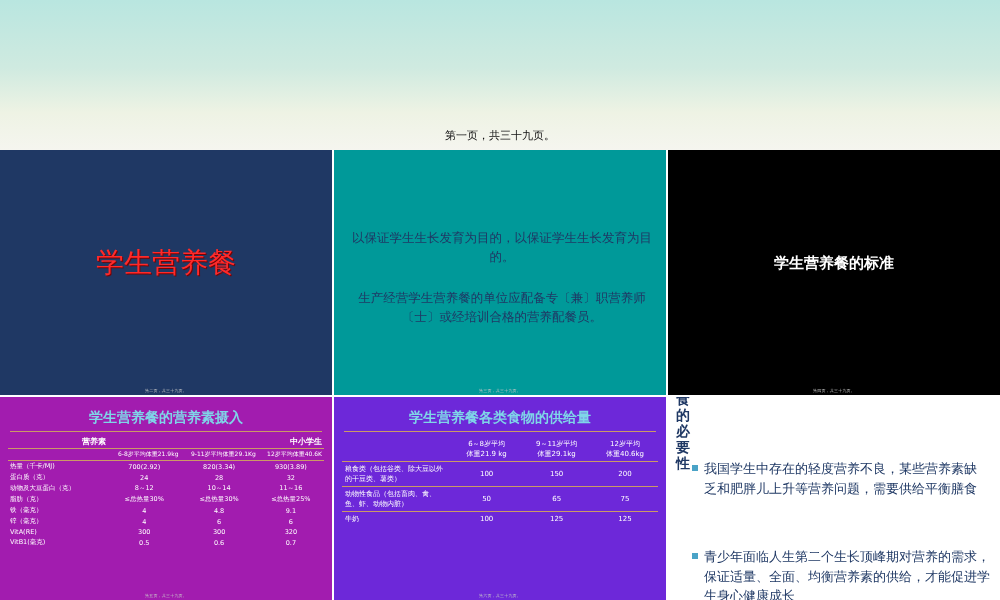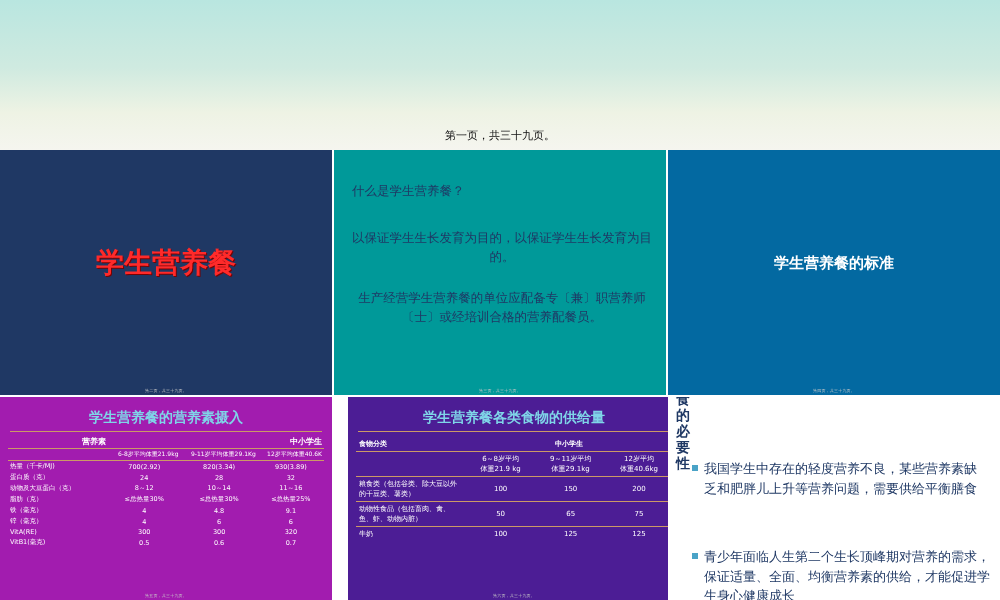--- a/index.html
+++ b/index.html
@@ -21,49 +21,49 @@
   .slide{position:absolute;overflow:hidden;}
   .slide-foot{
     position:absolute;bottom:2px;width:100%;text-align:center;
     font-size:4px;color:#c9c9c9;font-family:"DejaVu Sans",sans-serif;
     letter-spacing:.2px;
   }
   
   #slide-1{left:0;top:150px;width:332px;height:245px;background:#1f3864;}
   #slide-1 .title{
     position:absolute;left:0;top:94px;width:100%;text-align:center;
-    color:#ff2a2a;font-size:28px;font-weight:bold;
+    color:#ff2a2a;font-size:28px;font-weight:normal;
     font-family:"DejaVu Sans",sans-serif;
     text-shadow:1px 1px 0 #7a0000;
   }
   #slide-2{left:334px;top:150px;width:332px;height:245px;background:#009999;}
   #slide-2 .q{
     position:absolute;left:18px;top:32px;width:300px;
     color:#1f3864;font-size:12.5px;font-family:"DejaVu Sans",sans-serif;
     line-height:1.45;
   }
   #slide-2 .p1{
     position:absolute;left:18px;top:78px;width:300px;text-align:center;
     color:#1f3864;font-size:12.5px;font-family:"DejaVu Sans",sans-serif;
     line-height:1.55;
   }
   #slide-2 .p2{
     position:absolute;left:14px;top:138px;width:308px;text-align:center;
     color:#1f3864;font-size:12.5px;font-family:"DejaVu Sans",sans-serif;
     line-height:1.55;
   }
-  #slide-3{left:668px;top:150px;width:332px;height:245px;background:#0369a1;}
+  #slide-3{left:668px;top:150px;width:332px;height:245px;background:#000000;}
   #slide-3 .title{
     position:absolute;left:0;top:104px;width:100%;text-align:center;
     color:#ffffff;font-size:15px;font-weight:bold;
     font-family:"DejaVu Sans",sans-serif;
   }
   
   #slide-4{left:0;top:397px;width:332px;height:203px;background:#a21caf;}
-  #slide-5{left:334px;top:397px;width:332px;height:203px;background:#4c1d95;margin-left:14px;}
+  #slide-5{left:334px;top:397px;width:332px;height:203px;background:#6d28d9;}
   #slide-6{left:668px;top:397px;width:332px;height:203px;background:#ffffff;}
 
   .slide-title-cn{
     position:absolute;left:0;top:12px;width:100%;text-align:center;
     color:#7fd5e8;font-size:14px;font-weight:bold;
     font-family:"DejaVu Sans",sans-serif;
   }
   .title-rule{
     position:absolute;left:10px;top:34px;width:312px;height:1px;background:#c96;
   }
@@ -114,21 +114,20 @@
 <div id="top-banner">
   <div id="page-footer-top">第一页，共三十九页。</div>
 </div>
 
 <div class="slide" id="slide-1">
   <div class="title">学生营养餐</div>
   <div class="slide-foot">第二页，共三十九页。</div>
 </div>
 
 <div class="slide" id="slide-2">
-  <div class="q">什么是学生营养餐？</div>
   <div class="p1">以保证学生生长发育为目的，以保证学生生长发育为目的。</div>
   <div class="p2">生产经营学生营养餐的单位应配备专〔兼〕职营养师〔士〕或经培训合格的营养配餐员。</div>
   <div class="slide-foot">第三页，共三十九页。</div>
 </div>
 
 <div class="slide" id="slide-3">
   <div class="title">学生营养餐的标准</div>
   <div class="slide-foot">第四页，共三十九页。</div>
 </div>
 
@@ -198,24 +197,20 @@
   </tbody>
     </table>
   <div class="slide-foot">第五页，共三十九页。</div>
 </div>
 
 <div class="slide" id="slide-5">
   <div class="slide-title-cn">学生营养餐各类食物的供给量</div>
   <div class="title-rule"></div>
   <table id="tbl2">
     <tbody>
-        <tr class="line">
-      <td class="lbl bold">食物分类</td>
-      <td colspan="3" class="c bold">中小学生</td>
-    </tr>
     <tr class="line">
       <td class="lbl"></td>
       <td class="c">
         <div>6～8岁平均</div>
         <div>体重21.9 kg</div>
       </td>
       <td class="c">
         <div>9～11岁平均</div>
         <div>体重29.1kg</div>
       </td>

